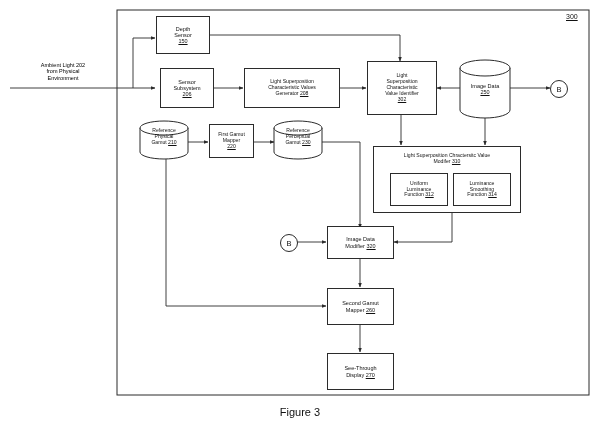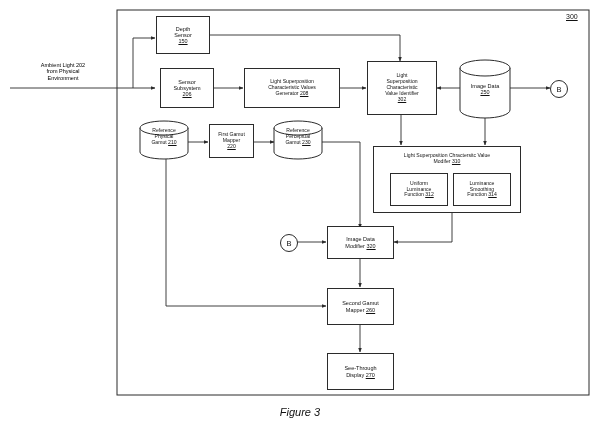--- a/index.html
+++ b/index.html
@@ -289,15 +289,15 @@
 
   <div class="node" style="left:327px; top:353px; width:67px; height:37px;">
     <div class="node-inner fs55">
       <div>See-Through</div>
       <div>
         <span>Display </span><span class="u">270</span>
       </div>
     </div>
   </div>
 
-  <div class="fig-caption" style="left:0; top:406px;font-style:italic;">Figure 3</div>
+  <div class="fig-caption" style="left:0; top:406px;">Figure 3</div>
 
 </div>
 
 </body></html>

